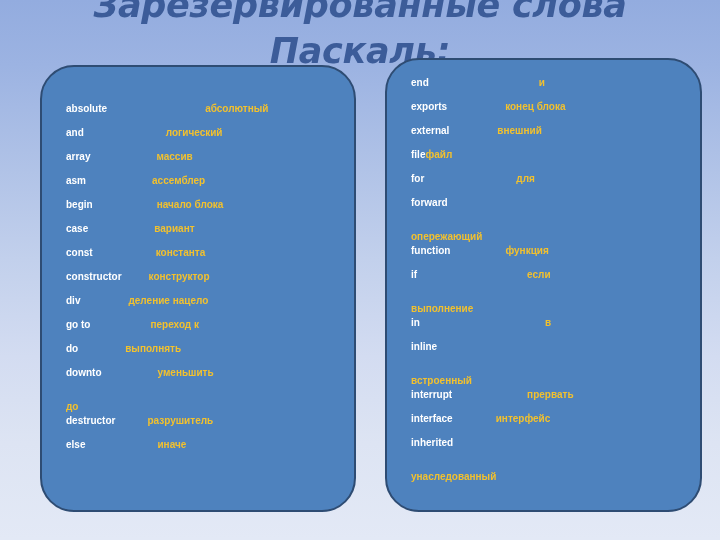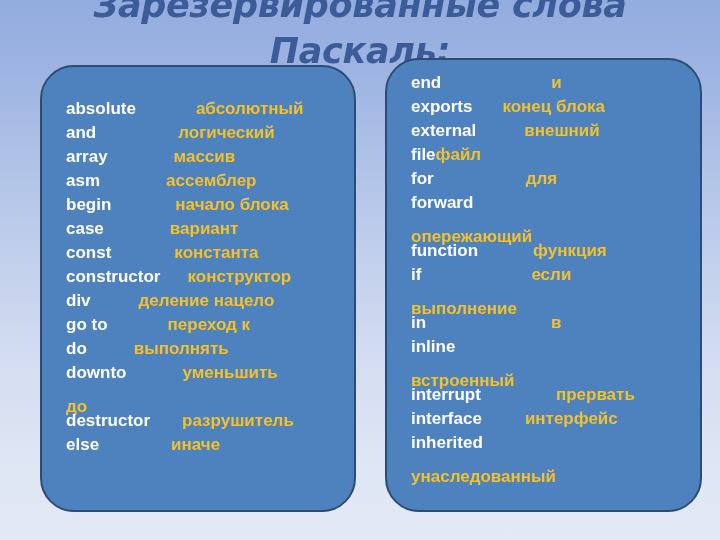--- a/index.html
+++ b/index.html
@@ -85,21 +85,21 @@
 
   #panel-left .word-list  { padding-top: 30px; }
   #panel-right .word-list { padding-top: 11px; }
 
   .word-row {
     display: block;
     height: 24px;
     line-height: 24px;
     white-space: nowrap;
     font-weight: bold;
-    font-size: 17px;
+    font-size: 10px;
     padding-left: 24px;
     box-sizing: border-box;
   }
 
   .term {
     color: #ffffff;
     display: inline-block;
     vertical-align: top;
   }
 
@@ -117,42 +117,42 @@
 </style>
 </head>
 <body>
 
 <div id="slide">
 
   <div id="title">Зарезервированные слова Паскаль:</div>
 
   <div id="panel-left" class="panel">
     <ul class="word-list">
-        <li class="word-row"><span class="term">absolute</span><span class="trans" style="margin-left: 60px; text-align: right;">абсолютный</span></li>
+        <li class="word-row"><span class="term">absolute</span><span class="trans" style="margin-left: 98px; text-align: right;">абсолютный</span></li>
         <li class="word-row"><span class="term">and</span><span class="trans" style="margin-left: 82px;">логический</span></li>
         <li class="word-row"><span class="term">array</span><span class="trans" style="margin-left: 66px;">массив</span></li>
         <li class="word-row"><span class="term">asm</span><span class="trans" style="margin-left: 66px;">ассемблер</span></li>
         <li class="word-row"><span class="term">begin</span><span class="trans" style="margin-left: 64px;">начало блока</span></li>
         <li class="word-row"><span class="term">case</span><span class="trans" style="margin-left: 66px;">вариант</span></li>
         <li class="word-row"><span class="term">const</span><span class="trans" style="margin-left: 63px;">константа</span></li>
         <li class="word-row"><span class="term">constructor</span><span class="trans" style="margin-left: 27px;">конструктор</span></li>
         <li class="word-row"><span class="term">div</span><span class="trans" style="margin-left: 48px;">деление нацело</span></li>
         <li class="word-row"><span class="term">go to</span><span class="trans" style="margin-left: 60px;">переход к</span></li>
         <li class="word-row"><span class="term">do</span><span class="trans" style="margin-left: 47px;">выполнять</span></li>
         <li class="word-row"><span class="term">downto</span><span class="trans" style="margin-left: 56px;">уменьшить</span></li>
         <li class="word-row continuation"><span class="term"></span><span class="trans" style="margin-left: 0px;">до</span></li>
         <li class="word-row"><span class="term">destructor</span><span class="trans" style="margin-left: 32px;">разрушитель</span></li>
         <li class="word-row"><span class="term">else</span><span class="trans" style="margin-left: 72px;">иначе</span></li>
       </ul>
   </div>
 
   <div id="panel-right" class="panel">
     <ul class="word-list">
         <li class="word-row"><span class="term">end</span><span class="trans" style="margin-left: 110px;">и</span></li>
-        <li class="word-row"><span class="term">exports</span><span class="trans" style="margin-left: 30px;">конец блока</span></li>
+        <li class="word-row"><span class="term">exports</span><span class="trans" style="margin-left: 58px;">конец блока</span></li>
         <li class="word-row"><span class="term">external</span><span class="trans" style="margin-left: 48px;">внешний</span></li>
         <li class="word-row"><span class="term">file</span><span class="trans" style="">файл</span></li>
         <li class="word-row"><span class="term">for</span><span class="trans" style="margin-left: 92px;">для</span></li>
         <li class="word-row"><span class="term">forward</span></li>
         <li class="word-row continuation"><span class="term"></span><span class="trans" style="margin-left: 0px;">опережающий</span></li>
         <li class="word-row"><span class="term">function</span><span class="trans" style="margin-left: 55px;">функция</span></li>
         <li class="word-row"><span class="term">if</span><span class="trans" style="margin-left: 110px;">если</span></li>
         <li class="word-row continuation"><span class="term"></span><span class="trans" style="margin-left: 0px;">выполнение</span></li>
         <li class="word-row"><span class="term">in</span><span class="trans" style="margin-left: 125px;">в</span></li>
         <li class="word-row"><span class="term">inline</span></li>

